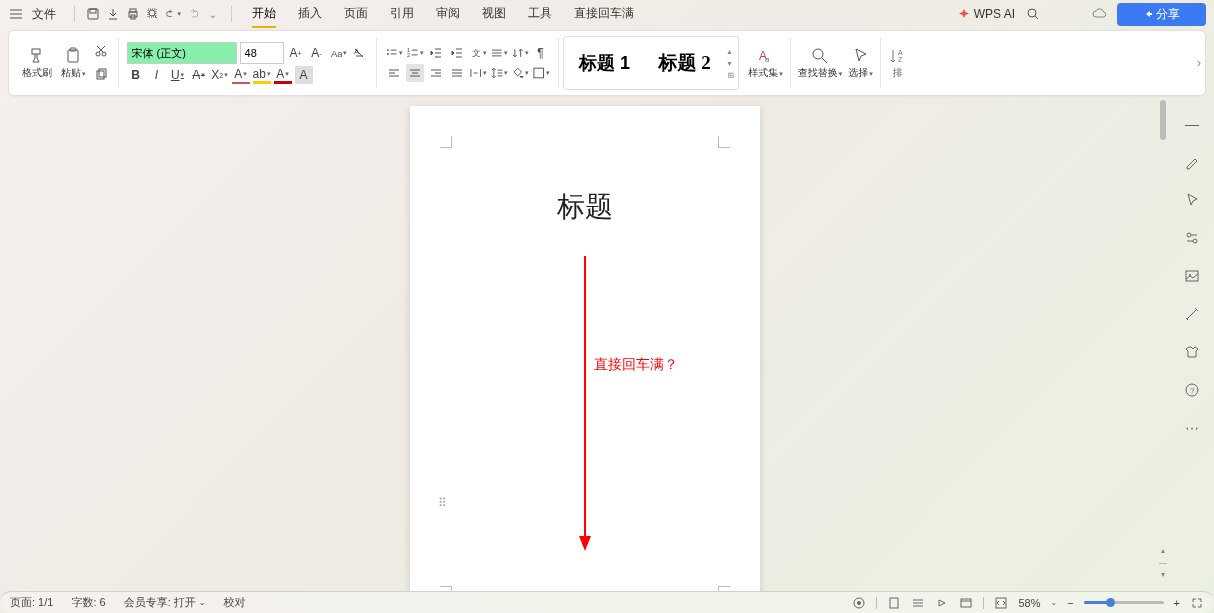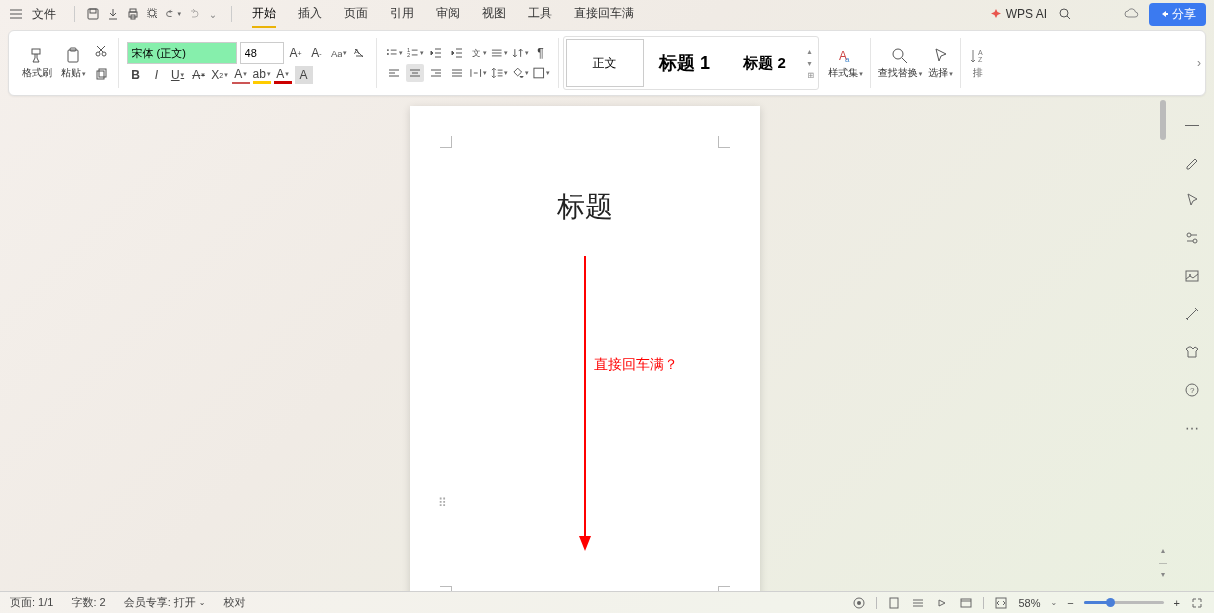--- a/index.html
+++ b/index.html
@@ -9,38 +9,38 @@
 .menubar { height: 28px; display: flex; align-items: center; padding: 0 8px; font-size: 12px; color: #333; }
 .menubar .left { display: flex; align-items: center; gap: 4px; justify-content: space-between; }
 .menubar .menu-icon { width: 16px; height: 16px; display: inline-flex; align-items: center; justify-content: center; }
 .menubar .file-label { margin: 0 8px 0 4px; }
 .menubar .divider { width: 1px; height: 16px; background: #ccc; margin: 0 6px; }
 .menubar .tabs { display: flex; gap: 22px; margin-left: 10px; }
 .menubar .tab { cursor: pointer; padding: 4px 0; }
 .menubar .tab.active { color: #000000; border-bottom: 2px solid #eab308; }
 .menubar .right { margin-left: auto; display: flex; align-items: center; gap: 10px; }
 .menubar .wps-ai { display: flex; align-items: center; gap: 4px; font-size: 12px; }
-.menubar .share-btn { background: #3b7af0; color: #fff; padding: 3px 10px; border-radius: 4px; font-size: 12px; display: flex; align-items: center; gap: 3px; }
+.menubar .share-btn { background: #3b7af0; color: #fff; padding: 3px 26px; border-radius: 4px; font-size: 12px; display: flex; align-items: center; gap: 3px; }
 
 
 .ribbon { height: 66px; margin: 2px 8px; background: #fff; border: 1px solid #e0e0e0; border-radius: 6px; display: flex; align-items: center; padding: 4px 6px; box-shadow: 0 1px 2px rgba(0,0,0,0.05); position: relative; }
 .ribbon-group { display: flex; flex-direction: column; gap: 2px; padding: 0 4px; }
 .ribbon-sep { width: 1px; height: 50px; background: #e5e5e5; margin: 0 4px; }
 .rb-btn { display: flex; flex-direction: column; align-items: center; font-size: 10px; color: #333; padding: 2px 3px; cursor: pointer; }
 .rb-btn .icn { width: 20px; height: 20px; display: flex; align-items: center; justify-content: center; }
 .rb-row { display: flex; align-items: center; gap: 3px; }
 .font-select { width: 110px; height: 22px; border: 1px solid #ccc; font-size: 11px; padding: 0 4px; background: #86efac; }
 .size-select { width: 44px; height: 22px; border: 1px solid #ccc; font-size: 11px; padding: 0 4px; background: #fff; }
 .small-icn { width: 18px; height: 18px; display: inline-flex; align-items: center; justify-content: center; font-size: 12px; cursor: pointer; color: #444; }
 .dd::after { content: "▾"; font-size: 7px; margin-left: 1px; color: #666; }
 .style-gallery { display: flex; align-items: center; gap: 2px; border: 1px solid #e0e0e0; border-radius: 3px; padding: 2px; }
 .style-item { width: 78px; height: 48px; display: flex; align-items: center; justify-content: center; font-size: 14px; border: 1px solid transparent; cursor: pointer; }
 .style-item.body { border: 1px solid #ccc; font-size: 12px; }
 .style-item.h1 { font-size: 18px; font-weight: bold; text-align: center; }
-.style-item.h2 { font-size: 15px; font-weight: bold; }
+.style-item.h2 { font-size: 19px; font-weight: bold; font-family: Liberation Serif, serif; }
 .style-nav { display: flex; flex-direction: column; gap: 1px; }
 .style-nav span { font-size: 8px; color: #888; cursor: pointer; padding: 1px 2px; }
 .ribbon .expand { position: absolute; right: 4px; top: 50%; transform: translateY(-50%); font-size: 12px; color: #888; cursor: pointer; }
 
 
 .canvas-area { position: absolute; top: 96px; left: 0; right: 44px; bottom: 22px; overflow: hidden; }
 .page { position: absolute; left: 50%; top: 10px; transform: translateX(-50%); width: 350px; height: 512px; background: #fff; box-shadow: 0 2px 8px rgba(0,0,0,0.15); }
 .page .margin-mark { position: absolute; width: 12px; height: 12px; border-color: #bbb; }
 .mm-tl { top: 30px; left: 30px; border-left: 1px solid #bbb; border-top: 1px solid #bbb; transform: rotate(180deg);}
 .mm-tr { top: 30px; right: 30px; border-right: 1px solid #bbb; border-top: 1px solid #bbb; transform: rotate(180deg);}
@@ -54,21 +54,21 @@
 
 .rsidebar { position: absolute; right: 0; top: 96px; bottom: 22px; width: 44px; background: transparent; display: flex; flex-direction: column; align-items: center; gap: 18px; padding-top: 18px; }
 .rsidebar .sicn { width: 20px; height: 20px; display: flex; align-items: center; justify-content: center; color: #666; cursor: pointer; font-size: 14px; }
 
 
 .vscroll { position: absolute; right: 46px; top: 100px; bottom: 26px; width: 10px; }
 .vscroll .thumb { position: absolute; top: 0; width: 6px; left: 2px; height: 40px; background: #bbb; border-radius: 3px; }
 .vscroll .arr { position: absolute; left: 0; width: 10px; text-align: center; font-size: 8px; color: #888; cursor: pointer; }
 
 
-.statusbar { position: absolute; bottom: 0; left: 0; right: 0; height: 22px; background: rgba(255,255,255,0.3); border-top: 1px solid #d0d0d0; display: flex; align-items: center; font-size: 11px; color: #444; padding: 0 10px; }
+.statusbar { position: absolute; bottom: 0; left: 0; right: 0; height: 22px; background: rgba(255,255,255,0.3); border-top: 1px solid #d0d0d0; display: flex; align-items: center; font-size: 11px; color: #444; padding: 0 10px; border-radius: 11px; }
 .statusbar .sb-item { margin-right: 18px; display: flex; align-items: center; gap: 3px; }
 .statusbar .sb-right { margin-left: auto; display: flex; align-items: center; gap: 10px; }
 .statusbar .sb-sep { width: 1px; height: 12px; background: #bbb; }
 .zoom-slider { width: 80px; height: 3px; background: #bbb; position: relative; border-radius: 2px; }
 .zoom-slider::before { content: ""; position: absolute; left: 0; width: 30%; height: 100%; background: #4a7fd8; border-radius: 2px; }
 .zoom-slider .knob { position: absolute; left: 28%; top: -3px; width: 9px; height: 9px; background: #4a7fd8; border-radius: 50%; }
 
 svg { display: block; }
 </style>
 </head>
@@ -313,21 +313,20 @@
       <span class="small-icn dd">
           <svg width="14" height="14" viewBox="0 0 14 14">
             <rect x="2" y="2" width="10" height="10" fill="none" stroke="#555"></rect>
           </svg>
         </span>
     </div>
   </div>
   <div class="ribbon-sep"></div>
 
   <div class="style-gallery">
-    <div class="style-item body">正文</div>
     <div class="style-item h1">标题 1</div>
     <div class="style-item h2">标题 2</div>
     <div class="style-nav">
       <span>▴</span>
       <span>▾</span>
       <span>⊞</span>
     </div>
   </div>
 
   <div class="rb-btn" style="margin-left:6px">
@@ -435,21 +434,21 @@
       <svg width="16" height="16" viewBox="0 0 16 16">
         <circle cx="8" cy="8" r="6" fill="none" stroke="#666"></circle>
         <text x="6" y="11" font-size="8" fill="#666">?</text>
       </svg>
     </span>
   <span class="sicn">⋯</span>
 </div>
 
 <div class="statusbar">
   <span class="sb-item">页面: 1/1</span>
-  <span class="sb-item">字数: 2</span>
+  <span class="sb-item">字数: 6</span>
   <span class="sb-item">
       <span>会员专享: 打开</span> 
       <span style="font-size:8px">⌄</span>
     </span>
   <span class="sb-item">校对</span>
   <div class="sb-right">
     <span class="sicn">
         <svg width="14" height="14" viewBox="0 0 14 14">
           <circle cx="7" cy="7" r="5" fill="none" stroke="#666"></circle>
           <circle cx="7" cy="7" r="2" fill="#666"></circle>

